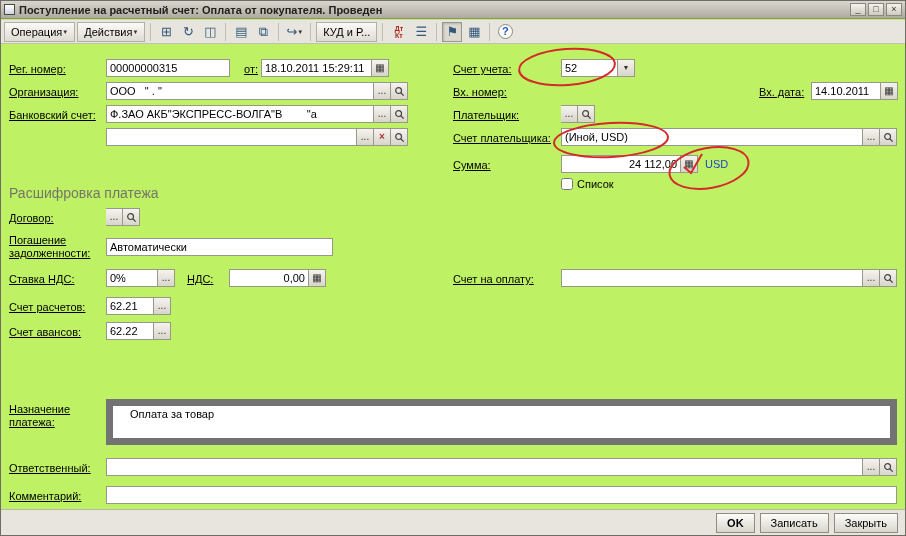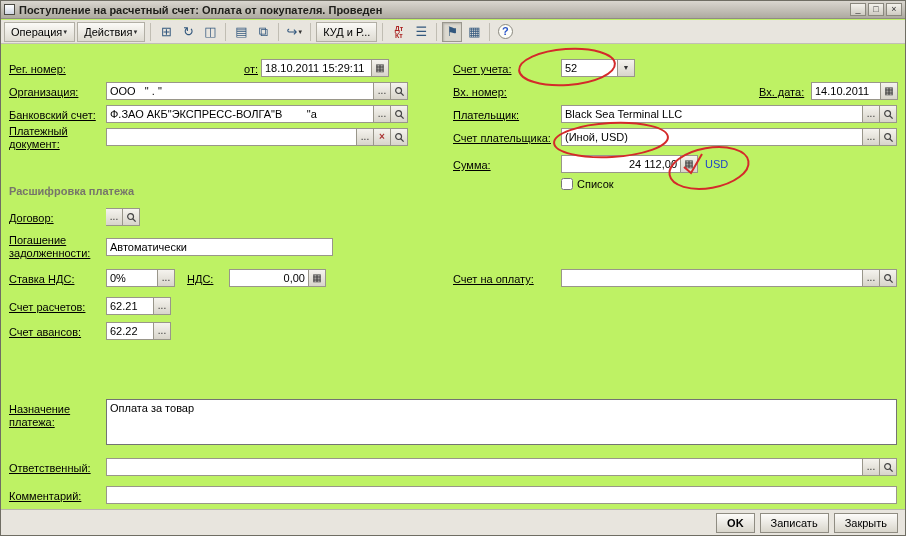--- a/index.html
+++ b/index.html
@@ -25,36 +25,36 @@
   .tico { min-width: 20px; height: 20px; display: flex; align-items: center; justify-content: center;
     font-size: 13px; color: #33587e; border: 1px solid transparent; padding: 0 1px; }
   .tico.pressed { border: 1px solid #9a978d; background: #dcd9d0; box-shadow: inset 1px 1px 2px rgba(0,0,0,.18); }
   .tsep { width: 1px; height: 18px; background: #c0bdb3; margin: 0 3px; flex: 0 0 auto; }
   .dtkt { font-size: 7px; line-height: 7px; width: 17px; white-space: normal; text-align: center; color: #a22; font-weight: bold; }
   .help { width: 15px; height: 15px; border-radius: 50%; border: 1px solid #8a887e; background: #fdfdf8;
     color: #2a55c9; font-weight: bold; font-size: 11px; line-height: 13px; text-align: center; }
 
   
   .lbl { position: absolute; font-size: 11px; color: #000; line-height: 13px; text-decoration: underline; }
-  .grouplbl { position: absolute; font-size: 11px; font-weight: bold; color: #76756a; }
+  .grouplbl { position: absolute; font-size: 14px; font-weight: normal; color: #76756a; }
   .frow { position: absolute; display: flex; height: 18px; }
   .inp { flex: 1; min-width: 0; border: 1px solid #99968a; background: #fff;
     font: 11px "Liberation Sans", sans-serif; padding: 1px 3px; height: 18px; color: #000; }
   .inp.right { text-align: right; }
   .inp.sel { background: #3464c8; color: #fff; }
   .fbtn { width: 17px; height: 18px; border: 1px solid #99968a; border-left: none;
     background: linear-gradient(#f5f3ee, #d8d5cb); font-size: 10px; line-height: 10px;
     display: flex; align-items: center; justify-content: center; color: #333; padding: 0; flex: 0 0 auto; }
   .fbtn .dd { font-size: 7px; }
   .fbtn.red { color: #a33; font-weight: bold; }
   .usd { position: absolute; color: #1f45c8; font-size: 11px; cursor: pointer; }
   .chk { position: absolute; display: flex; align-items: center; gap: 4px; font-size: 11px; }
   .chk input { width: 12px; height: 12px; margin: 0; }
-  textarea.area { position: absolute; border: 1px solid #737373; font: 11px "Liberation Sans", sans-serif;
-    padding: 2px 3px; resize: none; background: #fff; }
+  textarea.area { position: absolute; border: 7px solid #737373; font: 11px "Liberation Sans", sans-serif;
+    padding: 2px 17px; resize: none; background: #fff; }
 
   
   .footer { position: absolute; left: 0; bottom: 0; right: 0; height: 26px; border-top: 1px solid #b9b6ac;
     background: #e8e5de; display: flex; align-items: center; justify-content: flex-end; gap: 5px; padding: 0 7px; }
   .fbtn2 { height: 20px; border: 1px solid #8f8c82; background: linear-gradient(#fdfcfa, #d9d6cc);
     font-size: 11px; padding: 0 10px; font-family: "Liberation Sans", sans-serif; }
   .fbtn2.ok { font-weight: bold; }
 
   .overlay { position: absolute; left: 0; top: 0; width: 906px; height: 536px; pointer-events: none; }
 </style>
@@ -109,40 +109,42 @@
     <div class="tsep"></div>
     <div class="tico">
       <span class="help">?</span>
     </div>
   </div>
 
   <span class="lbl" style="left:8px;top:62px">Рег. номер:</span>
   <span class="lbl" style="left:243px;top:62px">от:</span>
   <span class="lbl" style="left:8px;top:85px">Организация:</span>
   <span class="lbl" style="left:8px;top:108px">Банковский счет:</span>
-  <span class="lbl" style="left:8px;top:124px;width:90px">Платежный документ:</span>
   <span class="grouplbl" style="left:8px;top:184px">Расшифровка платежа</span>
   <span class="lbl" style="left:8px;top:211px">Договор:</span>
   <span class="lbl" style="left:8px;top:233px;width:95px">Погашение задолженности:</span>
   <span class="lbl" style="left:8px;top:272px">Ставка НДС:</span>
   <span class="lbl" style="left:186px;top:272px">НДС:</span>
   <span class="lbl" style="left:8px;top:300px">Счет расчетов:</span>
   <span class="lbl" style="left:8px;top:325px">Счет авансов:</span>
   <span class="lbl" style="left:8px;top:402px;width:85px">Назначение платежа:</span>
   <span class="lbl" style="left:8px;top:461px">Ответственный:</span>
   <span class="lbl" style="left:8px;top:489px">Комментарий:</span>
 
   <span class="lbl" style="left:452px;top:62px">Счет учета:</span>
   <span class="lbl" style="left:452px;top:85px">Вх. номер:</span>
   <span class="lbl" style="left:758px;top:85px">Вх. дата:</span>
   <span class="lbl" style="left:452px;top:108px">Плательщик:</span>
   <span class="lbl" style="left:452px;top:131px">Счет плательщика:</span>
   <span class="lbl" style="left:452px;top:158px">Сумма:</span>
   <span class="lbl" style="left:452px;top:272px">Счет на оплату:</span>
 
+  <div class="frow" style="left:105px;top:58px;width:124px">
+    <input class="inp" value="00000000315" style="">
+  </div>
   <div class="frow" style="left:260px;top:58px;width:128px">
     <input class="inp" value="18.10.2011 15:29:11" style="">
     <button class="fbtn">▦</button>
   </div>
   <div class="frow" style="left:560px;top:58px;width:74px">
     <input class="inp" value="52" style="">
     <button class="fbtn">
         <span class="dd">▼</span>
       </button>
   </div>
@@ -166,21 +168,20 @@
     <input class="inp" value="Ф.ЗАО АКБ&quot;ЭКСПРЕСС-ВОЛГА&quot;В        &quot;а" style="">
     <button class="fbtn">...</button>
     <button class="fbtn">
         <svg width="11" height="11" viewBox="0 0 12 12">
           <circle cx="5" cy="5" r="3.2" fill="none" stroke="#444" stroke-width="1.3"></circle>
           <line x1="7.5" y1="7.5" x2="10.5" y2="10.5" stroke="#444" stroke-width="1.5"></line>
         </svg>
       </button>
   </div>
   <div class="frow" style="left:560px;top:104px;width:336px">
-    <input class="inp" value="Black Sea Terminal LLC" style="">
     <button class="fbtn">...</button>
     <button class="fbtn">
         <svg width="11" height="11" viewBox="0 0 12 12">
           <circle cx="5" cy="5" r="3.2" fill="none" stroke="#444" stroke-width="1.3"></circle>
           <line x1="7.5" y1="7.5" x2="10.5" y2="10.5" stroke="#444" stroke-width="1.5"></line>
         </svg>
       </button>
   </div>
 
   <div class="frow" style="left:105px;top:127px;width:302px">

